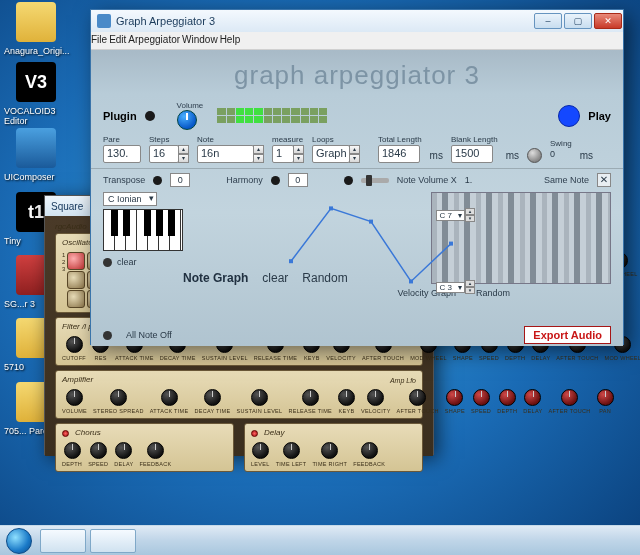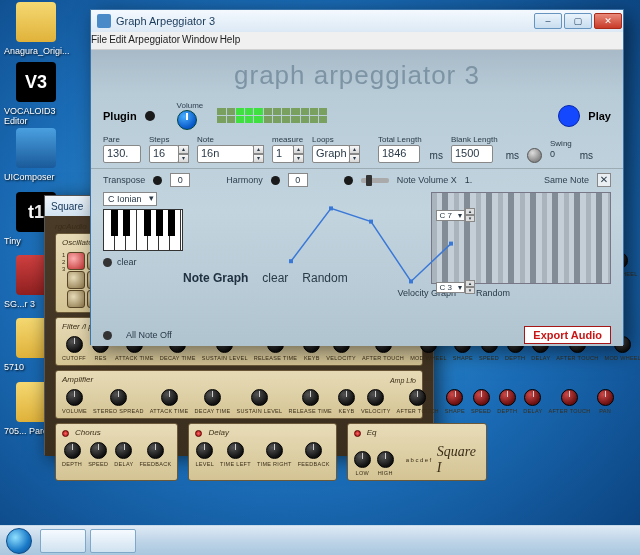--- a/index.html
+++ b/index.html
@@ -442,42 +442,20 @@
             <div class="knob">
               <div class="kcap"></div>
               <div class="klab">TIME RIGHT</div>
             </div>
             <div class="knob">
               <div class="kcap"></div>
               <div class="klab">FEEDBACK</div>
             </div>
           </div>
       </div>
-      <div class="synth-panel">
-        <div class="panel-head">
-            <span class="led"></span>
-            <span class="plabel">Eq</span>
-          </div>
-        <div style="display:flex;align-items:flex-end;gap:8px">
-          <div class="knob-row" id="eq-k">
-              <div class="knob">
-                <div class="kcap"></div>
-                <div class="klab">LOW</div>
-              </div>
-              <div class="knob">
-                <div class="kcap"></div>
-                <div class="klab">HIGH</div>
-              </div>
-            </div>
-          <div class="synth-brand" style="flex:1">
-            <span>abcdef</span>
-            <span>Square I</span>
-          </div>
-        </div>
-      </div>
     </div>
   </div>
 </div>
 
 <div class="ga-win">
   <div class="ga-titlebar">
     <div class="ico"></div>
     <span>Graph Arpeggiator 3</span>
     <div class="winbtns">
       <div class="winbtn">–</div>

